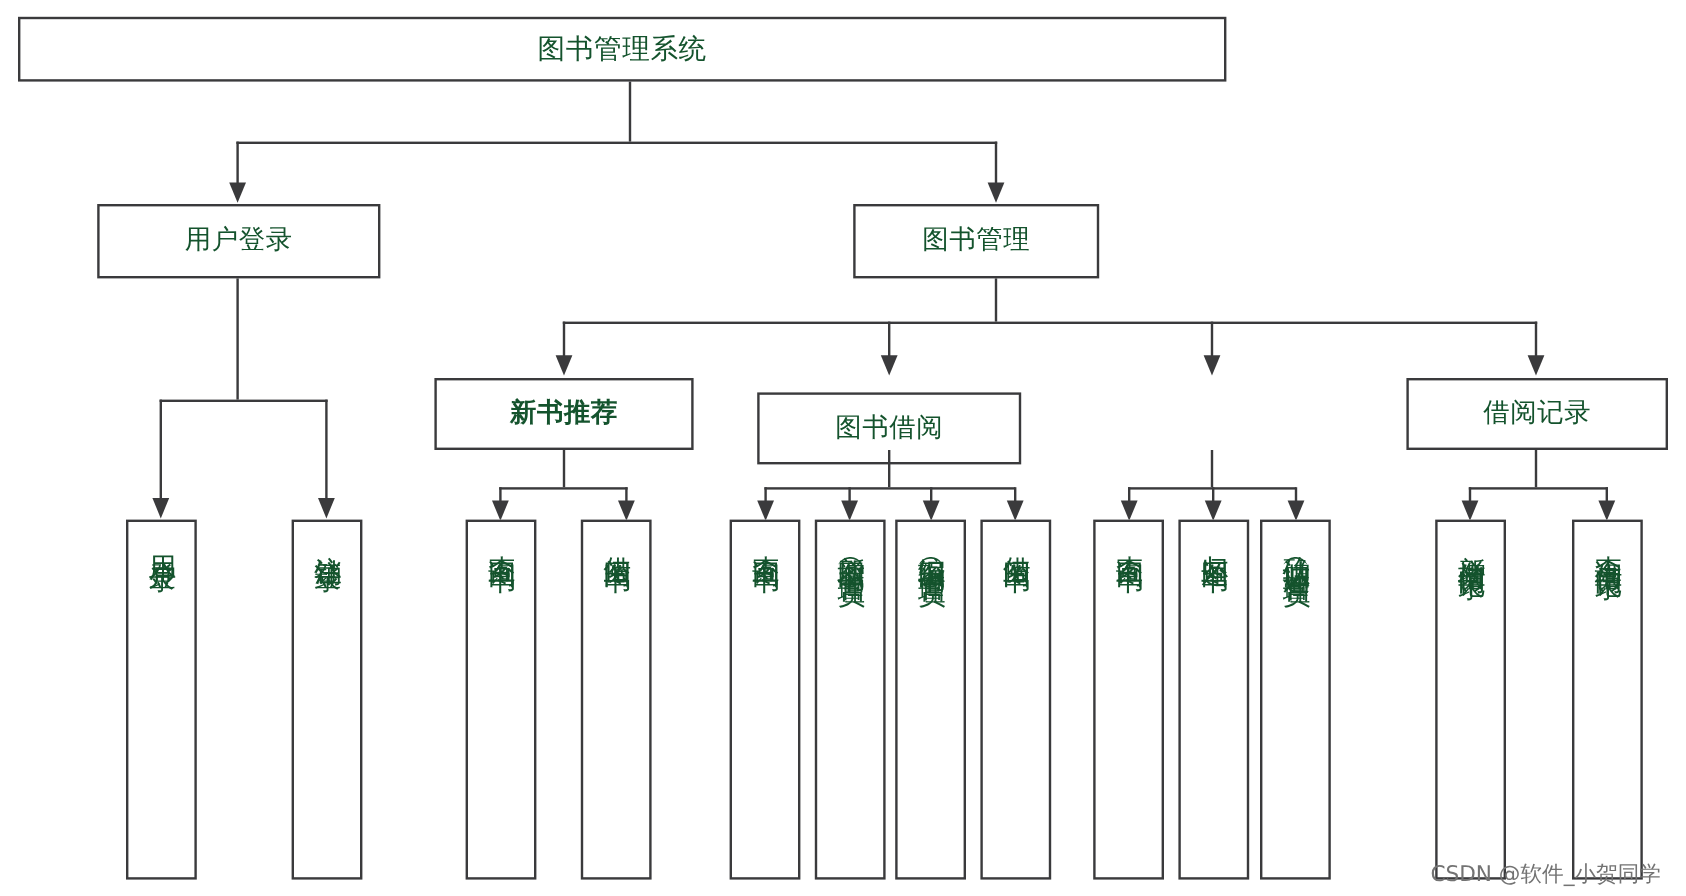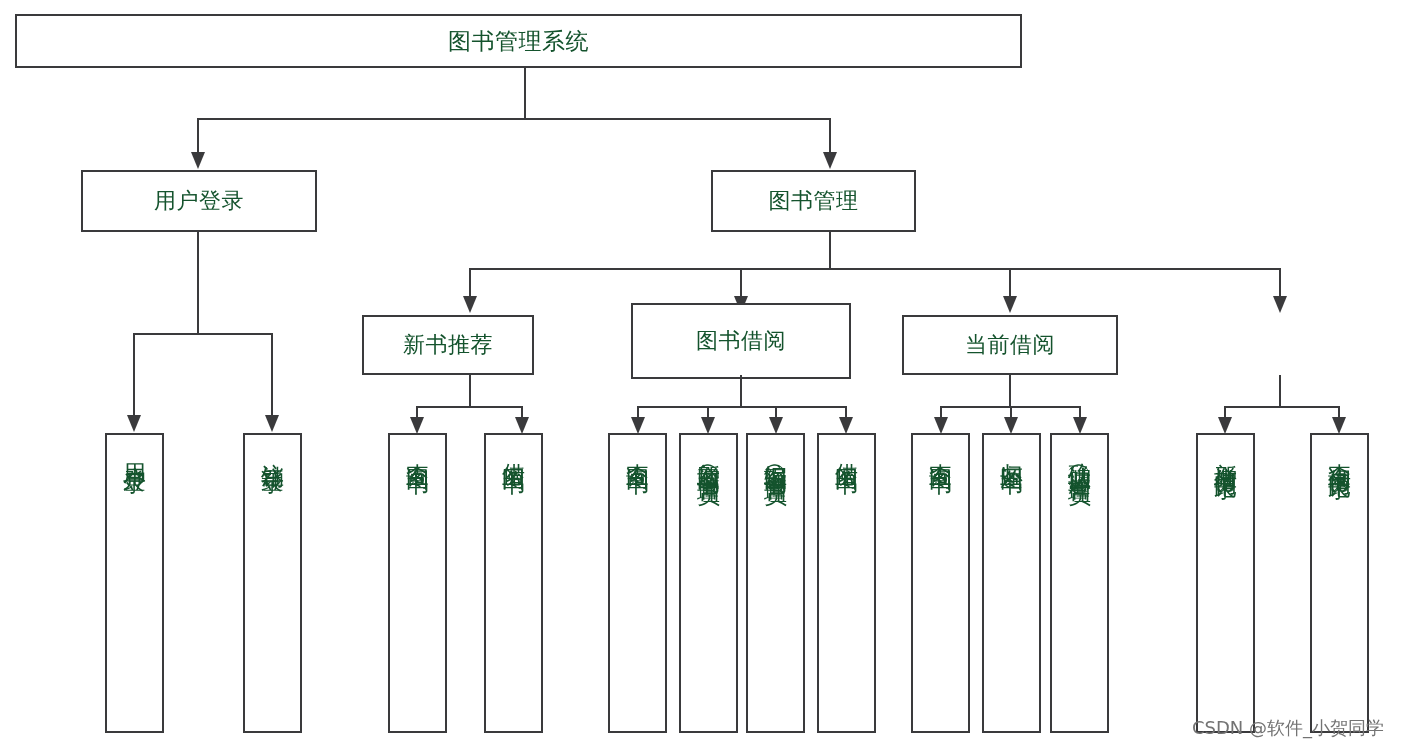--- a/index.html
+++ b/index.html
@@ -125,28 +125,28 @@
   <div class="edge h" style="left:469px; top:268px; width:812px; height:2px;"></div>
   <div class="edge v" style="left:469px; top:268px; width:2px; height:29px;"></div>
   <div class="arrow" style="left:463px; top:296px;"></div>
   <div class="edge v" style="left:740px; top:268px; width:2px; height:29px;"></div>
   <div class="arrow" style="left:734px; top:296px;"></div>
   <div class="edge v" style="left:1009px; top:268px; width:2px; height:29px;"></div>
   <div class="arrow" style="left:1003px; top:296px;"></div>
   <div class="edge v" style="left:1279px; top:268px; width:2px; height:29px;"></div>
   <div class="arrow" style="left:1273px; top:296px;"></div>
 
-  <div class="node horiz" style="left:362px; top:315px; width:172px; height:60px;">
+  <div class="node horiz" style="left:362px; top:315px; width:216px; height:60px;font-weight:bold;">
     <span class="node-label">新书推荐</span>
   </div>
-  <div class="node horiz" style="left:631px; top:303px; width:220px; height:76px;">
+  <div class="node horiz" style="left:631px; top:327px; width:220px; height:60px;">
     <span class="node-label">图书借阅</span>
   </div>
-  <div class="node horiz" style="left:902px; top:315px; width:216px; height:60px;">
-    <span class="node-label">当前借阅</span>
+  <div class="node horiz" style="left:1172px; top:315px; width:218px; height:60px;">
+    <span class="node-label">借阅记录</span>
   </div>
 
   <div class="edge v" style="left:469px; top:375px; width:2px; height:31px;"></div>
   <div class="edge h" style="left:416px; top:406px; width:107px; height:2px;"></div>
   <div class="edge v" style="left:416px; top:406px; width:2px; height:12px;"></div>
   <div class="arrow" style="left:410px; top:417px;"></div>
   <div class="edge v" style="left:521px; top:406px; width:2px; height:12px;"></div>
   <div class="arrow" style="left:515px; top:417px;"></div>
 
   <div class="edge v" style="left:740px; top:375px; width:2px; height:31px;"></div>

